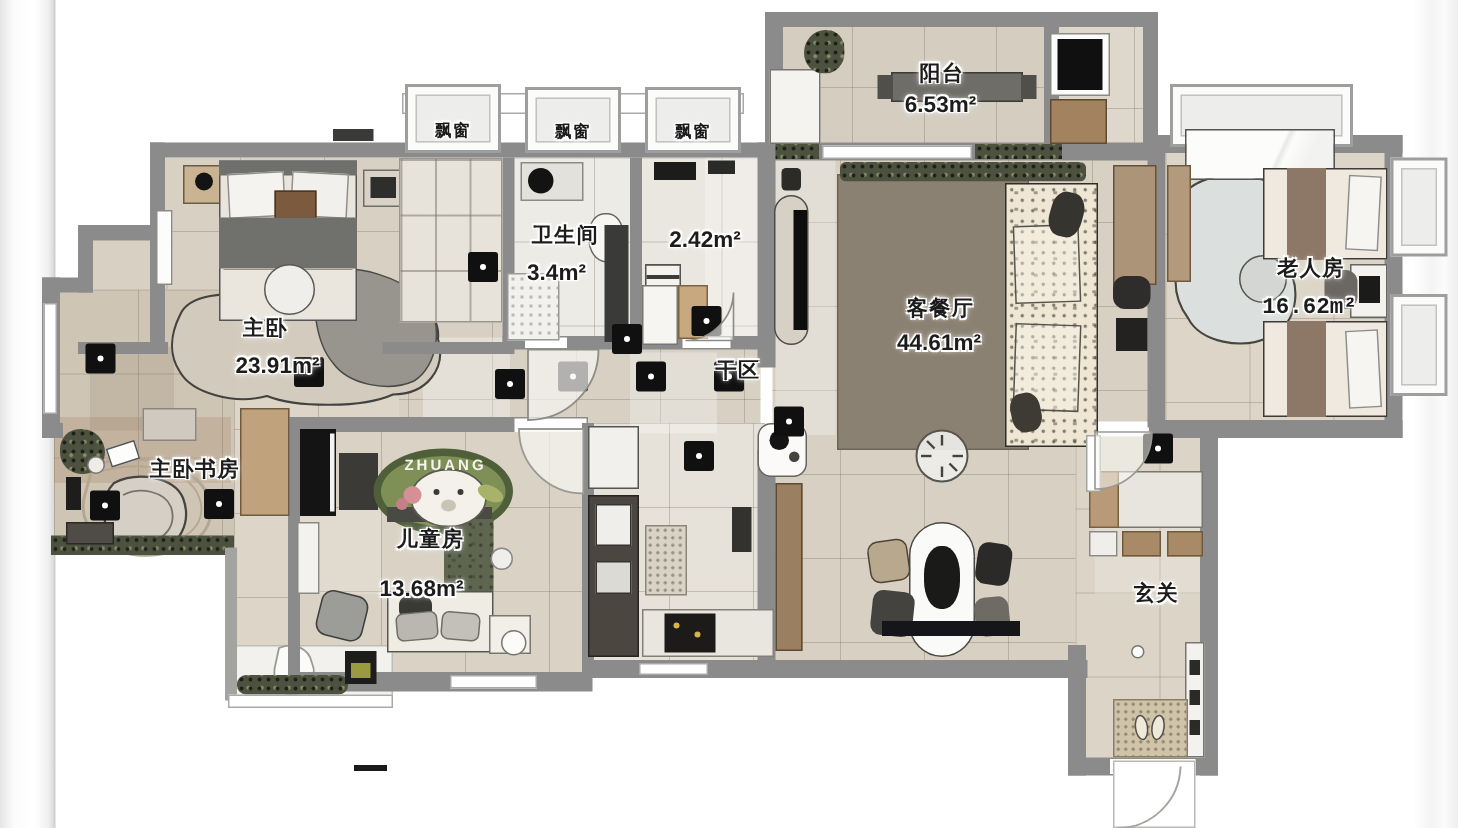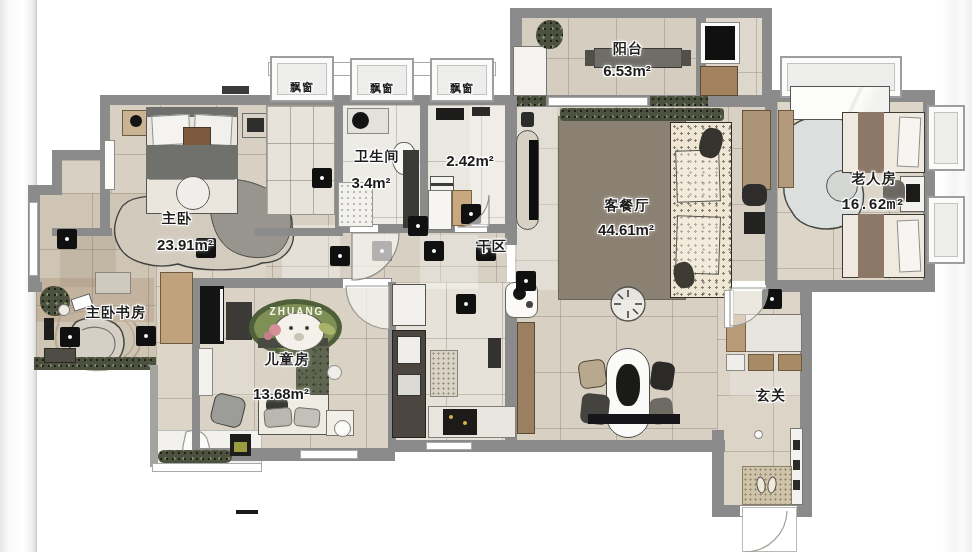--- a/index.html
+++ b/index.html
@@ -343,21 +343,21 @@
   <ellipse cx="299" cy="337" rx="5" ry="4" fill="#c9c4b4"></ellipse>
   <circle cx="275" cy="330" r="6" fill="#d48f97"></circle>
       <circle cx="268" cy="336" r="4" fill="#c47f88"></circle>
   <ellipse cx="327" cy="329" rx="9" ry="5" fill="#a8b269" transform="rotate(25 327 329)"></ellipse>
 
   <line x1="236" y1="512" x2="258" y2="512" stroke="#1a1a1a" stroke-width="4"></line>
 </svg>
 
 <div class="rlabel rname" style="left:177px;top:219px;">主卧</div>
 <div class="rlabel rarea" style="left:185px;top:244px;">23.91m²</div>
-<div class="rlabel rname" style="left:116px;top:313px;">主卧书房</div>
+<div class="rlabel rname" style="left:130px;top:313px;">主卧书房</div>
 <div class="rlabel rname" style="left:377px;top:157px;">卫生间</div>
 <div class="rlabel rarea" style="left:371px;top:182px;">3.4m²</div>
 <div class="rlabel rarea" style="left:470px;top:160px;">2.42m²</div>
 <div class="rlabel rname" style="left:464px;top:247px;margin-left:28px;">干区</div>
 <div class="rlabel rname" style="left:628px;top:49px;">阳台</div>
 <div class="rlabel rarea" style="left:627px;top:70px;">6.53m²</div>
 <div class="rlabel rname" style="left:627px;top:206px;">客餐厅</div>
 <div class="rlabel rarea" style="left:626px;top:229px;">44.61m²</div>
 <div class="rlabel rname" style="left:874px;top:179px;">老人房</div>
 <div class="rlabel rarea" style="left:873px;top:205px;font-family:Liberation Mono, monospace;">16.62m²</div>

